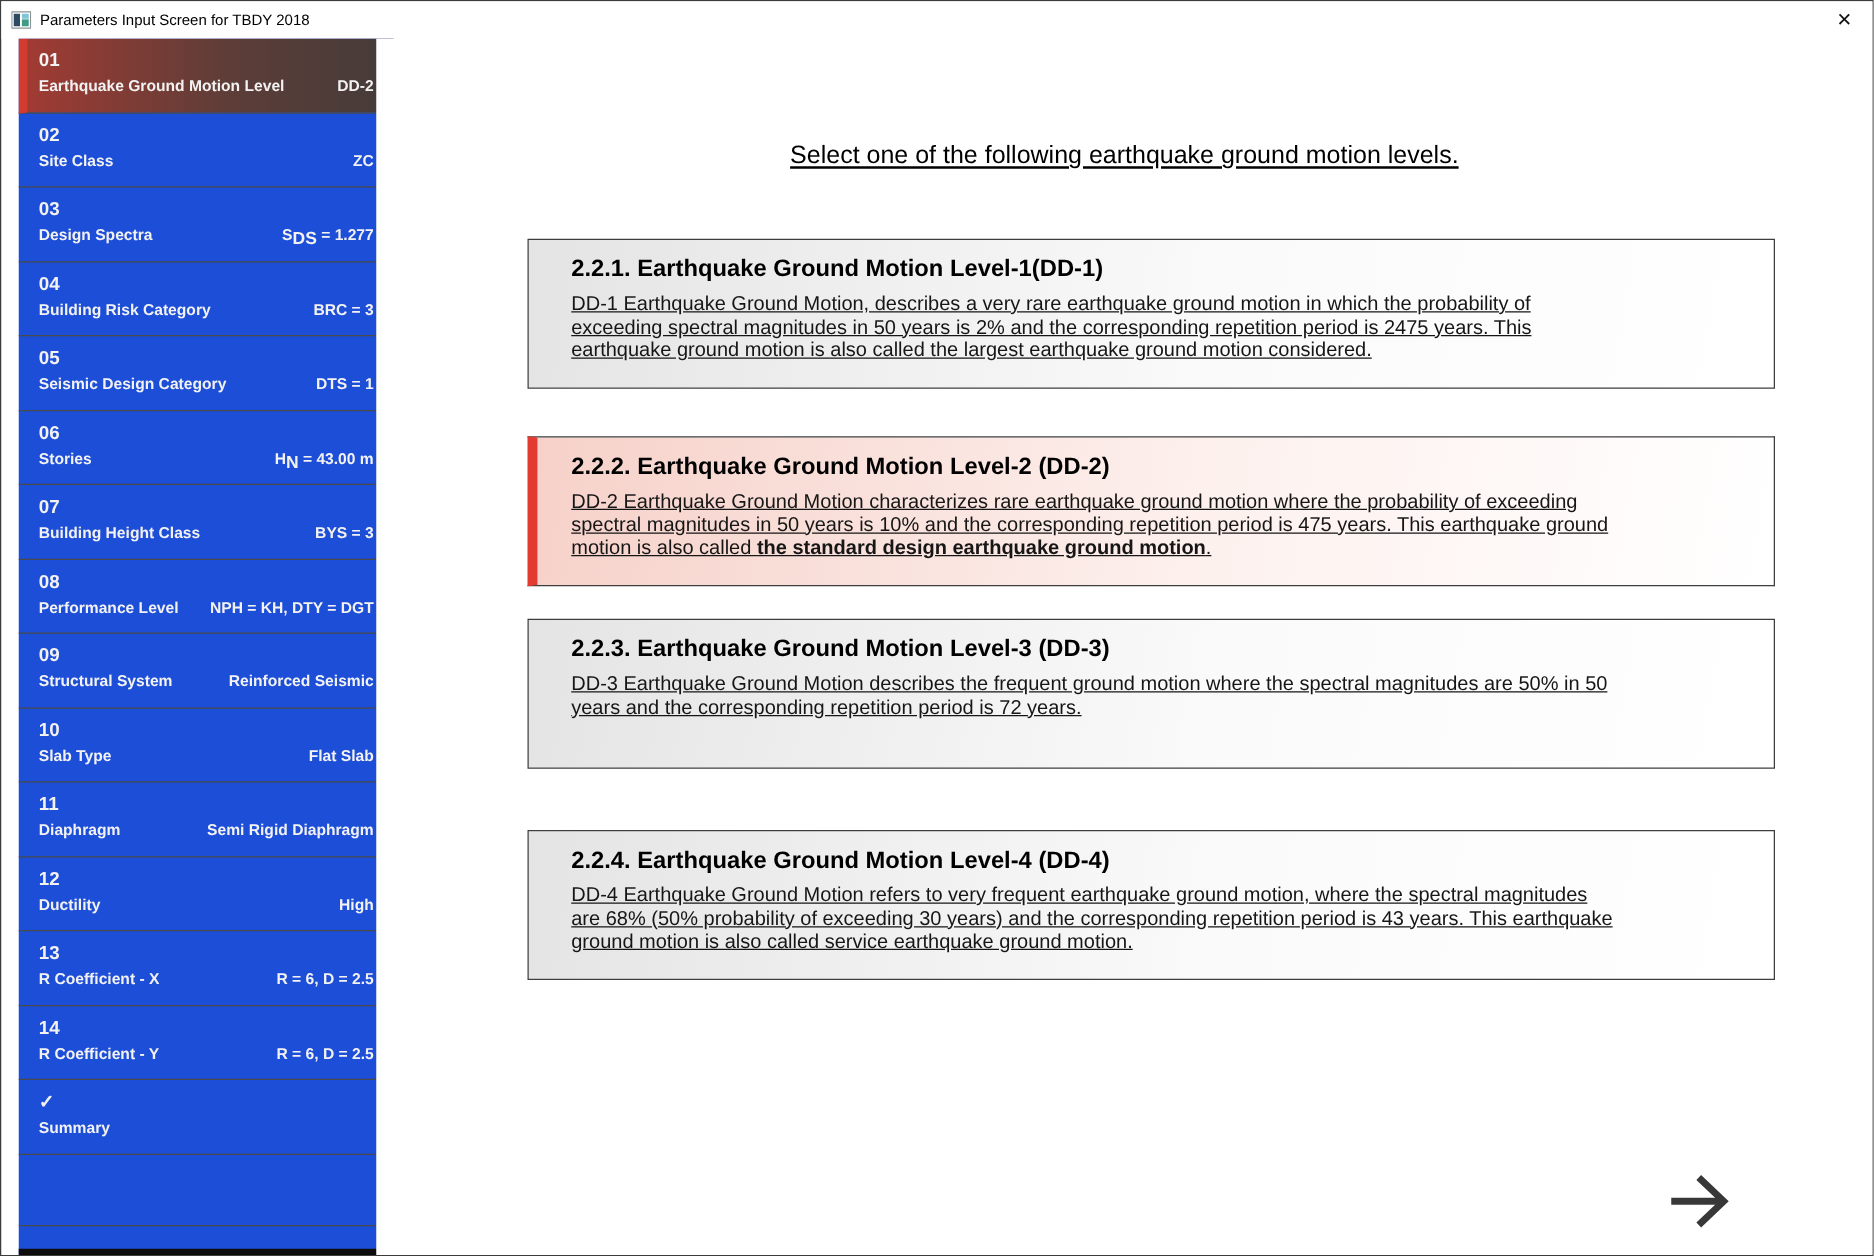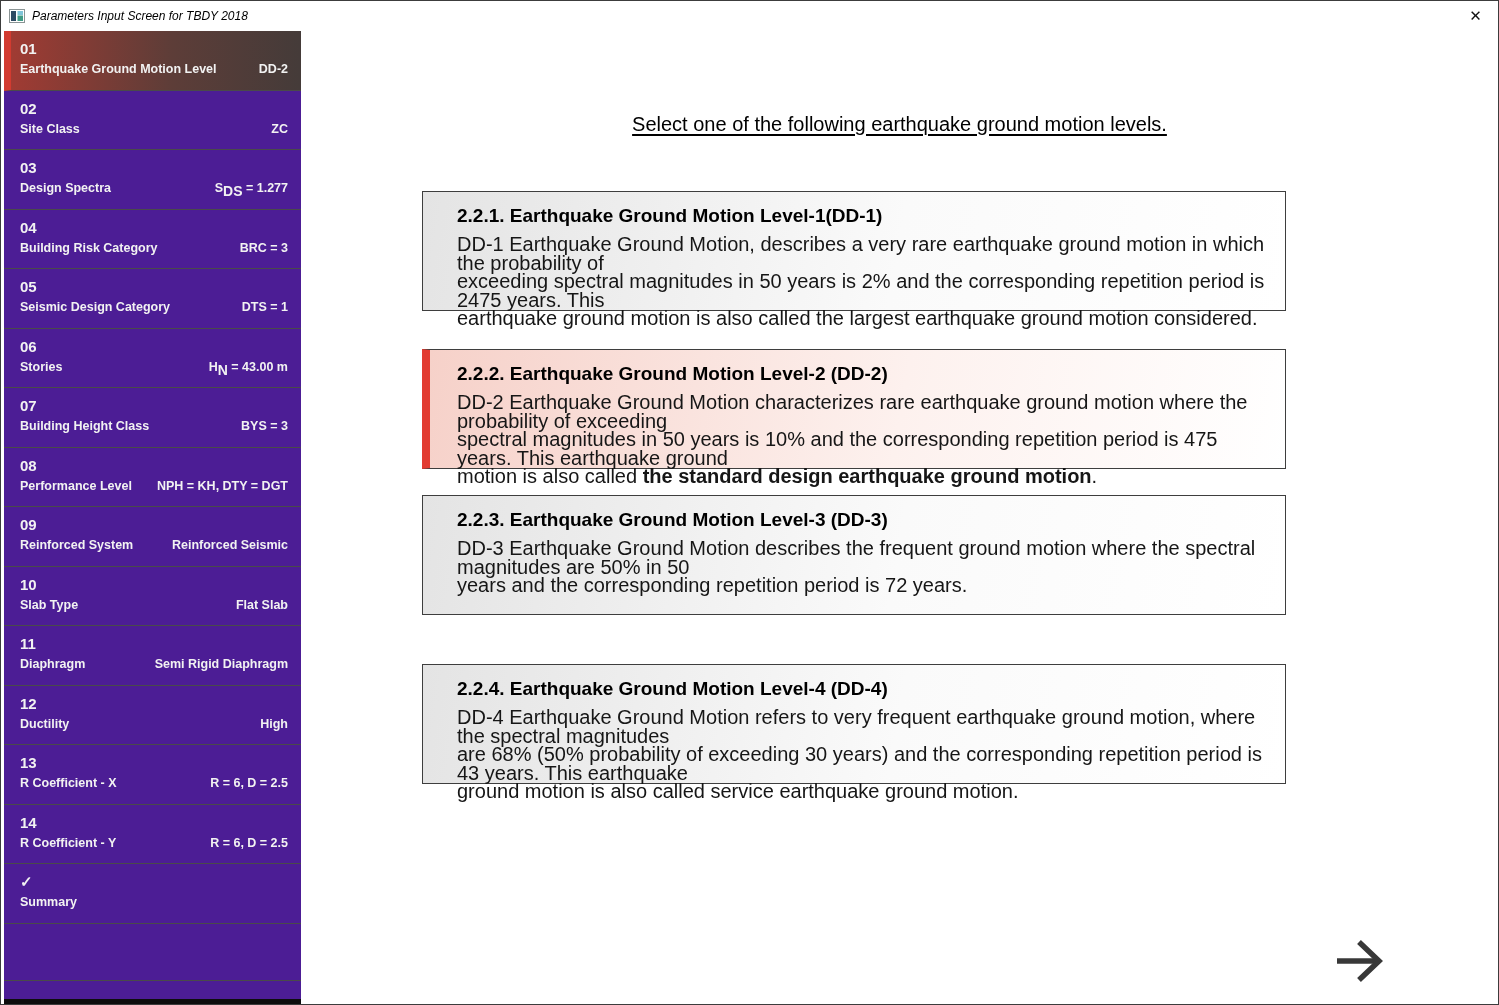--- a/index.html
+++ b/index.html
@@ -7,30 +7,30 @@
   .window {
     position:relative; width:1499px; height:1005px;
     background:#fff; border:1px solid #3c3c3c; overflow:hidden;
   }
   
   .titlebar {
     position:absolute; left:0; top:0; right:0; height:30px;
     background:#fff; display:flex; align-items:center; padding-left:8px;
   }
   .app-icon { width:16px; height:16px; margin-right:7px; }
-  .titlebar-text { font-size:12px; color:#000;font-style:italic; }
+  .titlebar-text { font-size:12px; color:#000; }
   .close-btn {
     position:absolute; right:0; top:0; width:45px; height:30px;
     display:flex; align-items:center; justify-content:center;
     font-size:15px; color:#111; cursor:pointer;
   }
   
   .sidebar {
-    position:absolute; left:3px; top:30px; bottom:0; width:300px;
-    background:#4c1d95; display:flex; flex-direction:column;
+    position:absolute; left:14px; top:30px; bottom:0; width:300px;
+    background:#1d4ed8; display:flex; flex-direction:column;
   }
   .side-item {
     height:59.5px; padding:8px 16px 0 16px;
     border-bottom:1px solid #4a4a4a; color:#f2f2f2; cursor:pointer;
     flex:0 0 auto;
   }
   .side-item .num { font-size:15px; font-weight:bold; line-height:19px; }
   .side-item .row {
     display:flex; justify-content:space-between; align-items:baseline;
     margin-top:4px; font-size:12.5px; font-weight:bold;
@@ -45,36 +45,36 @@
   .side-filler-2 { flex:1 1 auto; }
   .side-bottom-strip { height:5px; background:#0d0d0d; flex:0 0 auto; }
   
   .main { position:absolute; left:300px; top:30px; right:0; bottom:0; background:#fff; }
   .heading {
     position:absolute; left:0; right:0; top:82px; text-align:center;
     font-size:20px; font-weight:normal; color:#000;
     text-decoration:underline; text-decoration-thickness:2px; text-underline-offset:3px;
   }
   .card {
-    position:absolute; left:121px; width:864px; height:120px;
+    position:absolute; left:121px; width:998px; height:120px;
     border:1.5px solid #3e3e3e;
     background:linear-gradient(100deg, #e4e4e4 0%, #fafafa 55%, #ffffff 100%);
     padding:13px 10px 0 34px; cursor:pointer;
   }
   .card.selected {
     background:linear-gradient(100deg, #f6d1c9 0%, #fdf1ee 55%, #ffffff 100%);
     border-left:8px solid #e23b31; padding-left:27px;
   }
   .card-1 { top:160px; }
   .card-2 { top:318px; }
   .card-3 { top:464px; }
   .card-4 { top:633px; }
   .card h2 { font-size:19px; font-weight:bold; color:#000; margin-bottom:8px; }
   .card .body {
-    font-size:20px; color:#161616; line-height:18.5px; white-space:pre-line;
+    font-size:16px; color:#161616; line-height:18.5px; white-space:pre-line;text-decoration:underline;
   }
   .card .body b { font-weight:bold; }
   .next-btn {
     position:absolute; left:1033px; top:905px; width:52px; height:50px;
     display:flex; align-items:center; justify-content:center; cursor:pointer;
   }
 </style>
 </head>
 <body>
 
@@ -153,21 +153,21 @@
       <div class="num">08</div>
       <div class="row">
         <span>Performance Level</span>
         <span class="val"><span>NPH = KH, DTY = DGT</span><sub></sub><span></span></span>
       </div>
     </div>
 
     <div class="side-item">
       <div class="num">09</div>
       <div class="row">
-        <span>Reinforced System</span>
+        <span>Structural System</span>
         <span class="val"><span>Reinforced Seismic</span><sub></sub><span></span></span>
       </div>
     </div>
 
     <div class="side-item">
       <div class="num">10</div>
       <div class="row">
         <span>Slab Type</span>
         <span class="val"><span>Flat Slab</span><sub></sub><span></span></span>
       </div>

